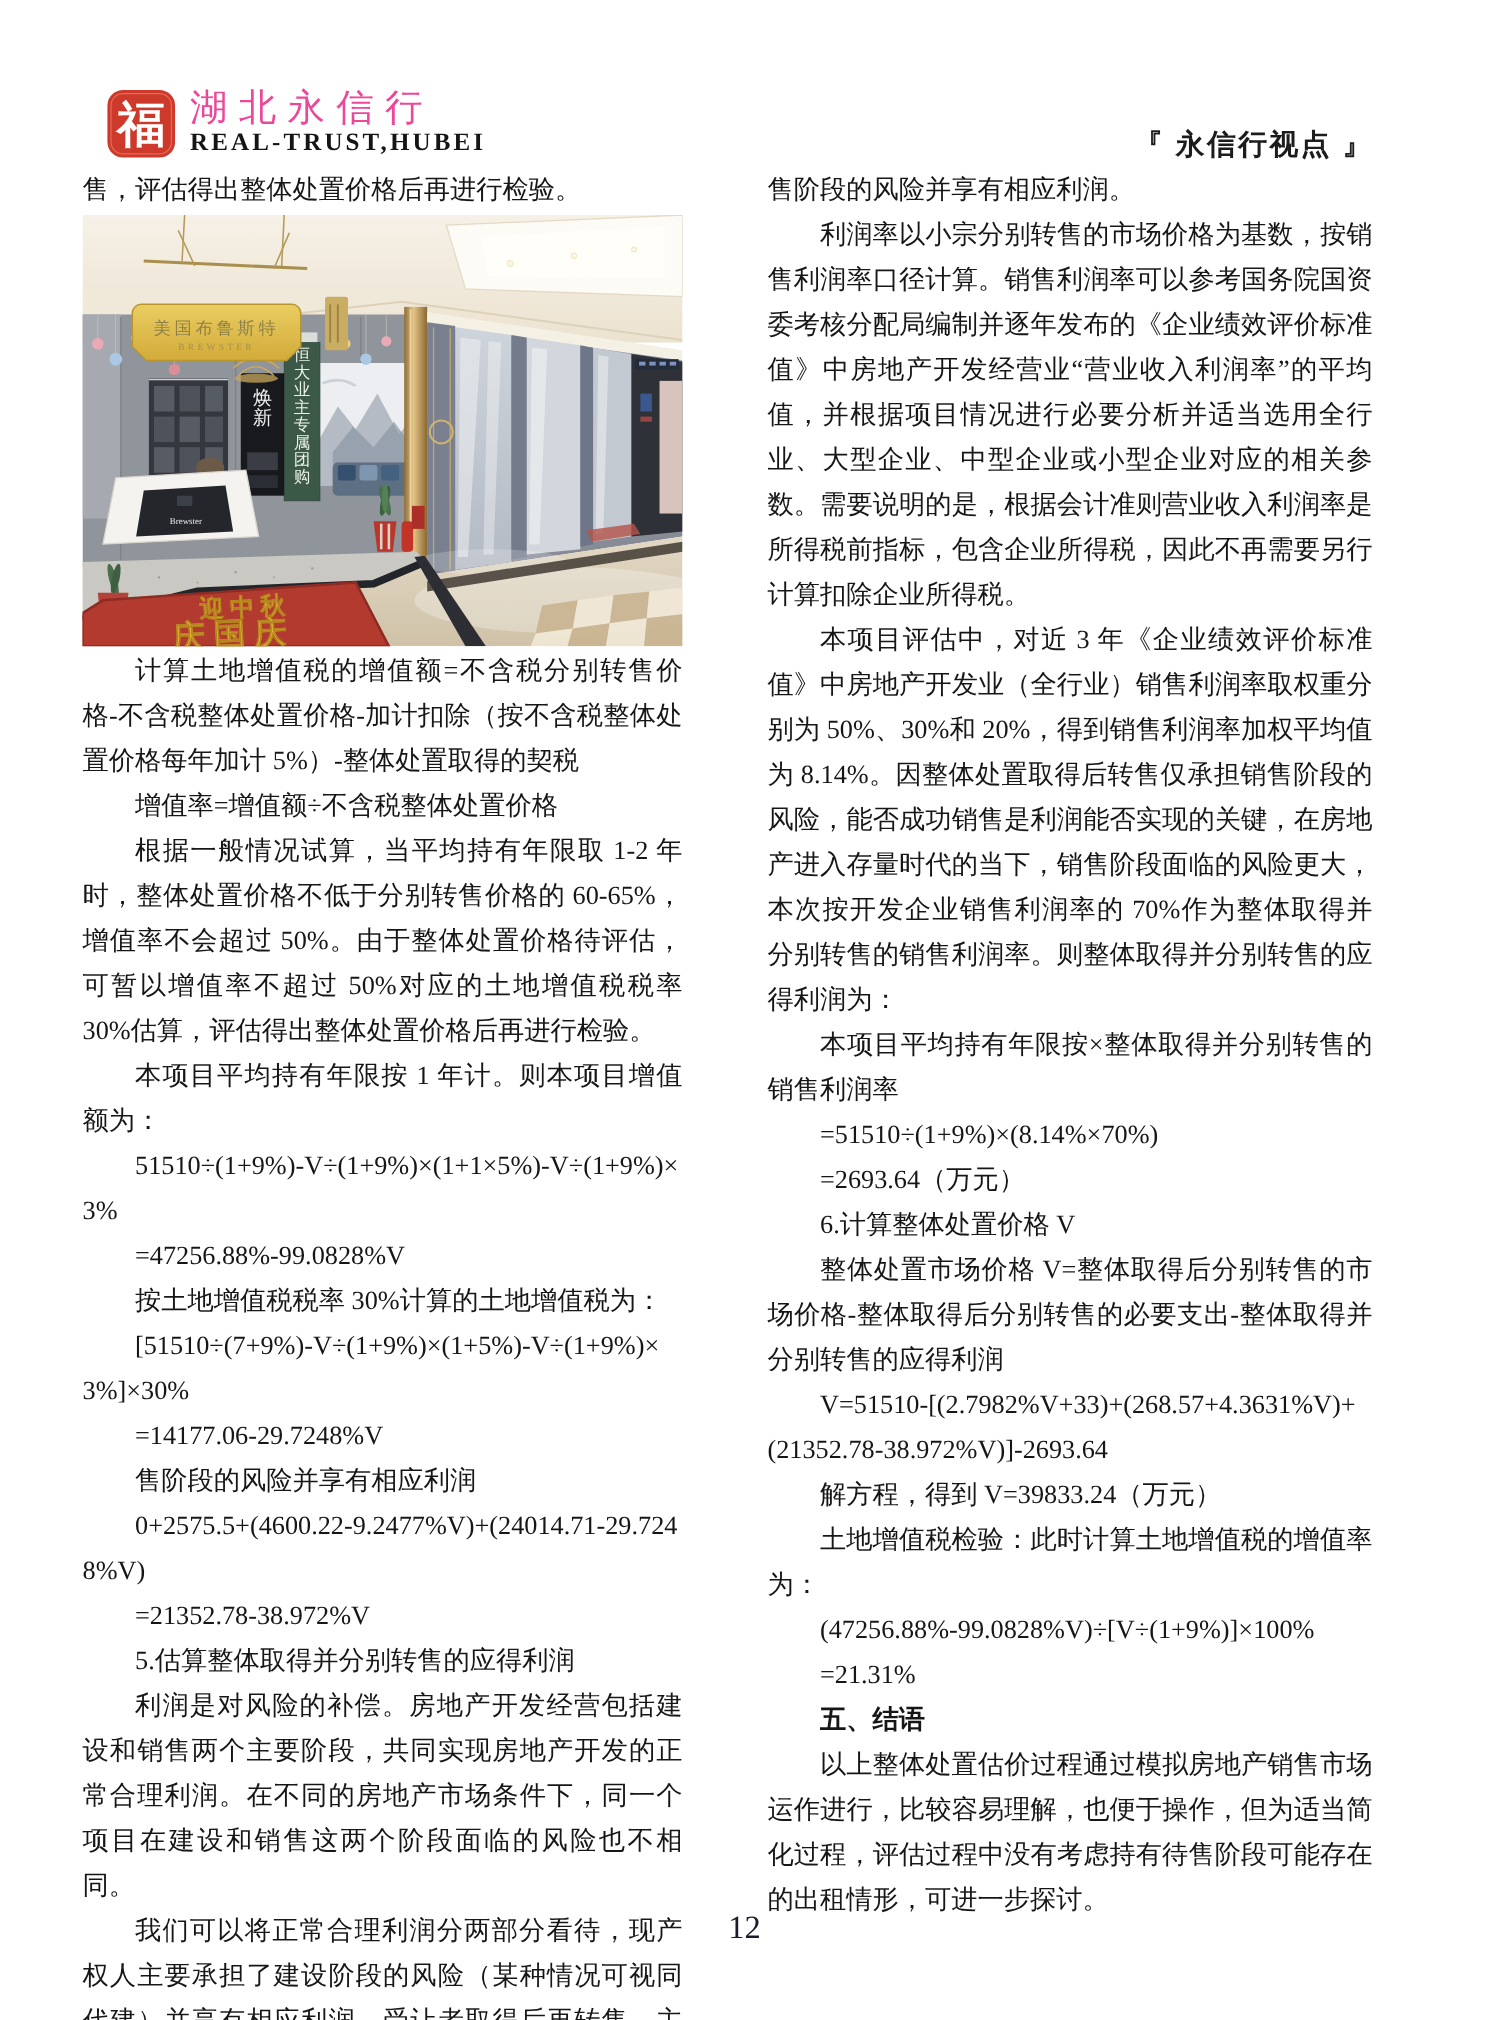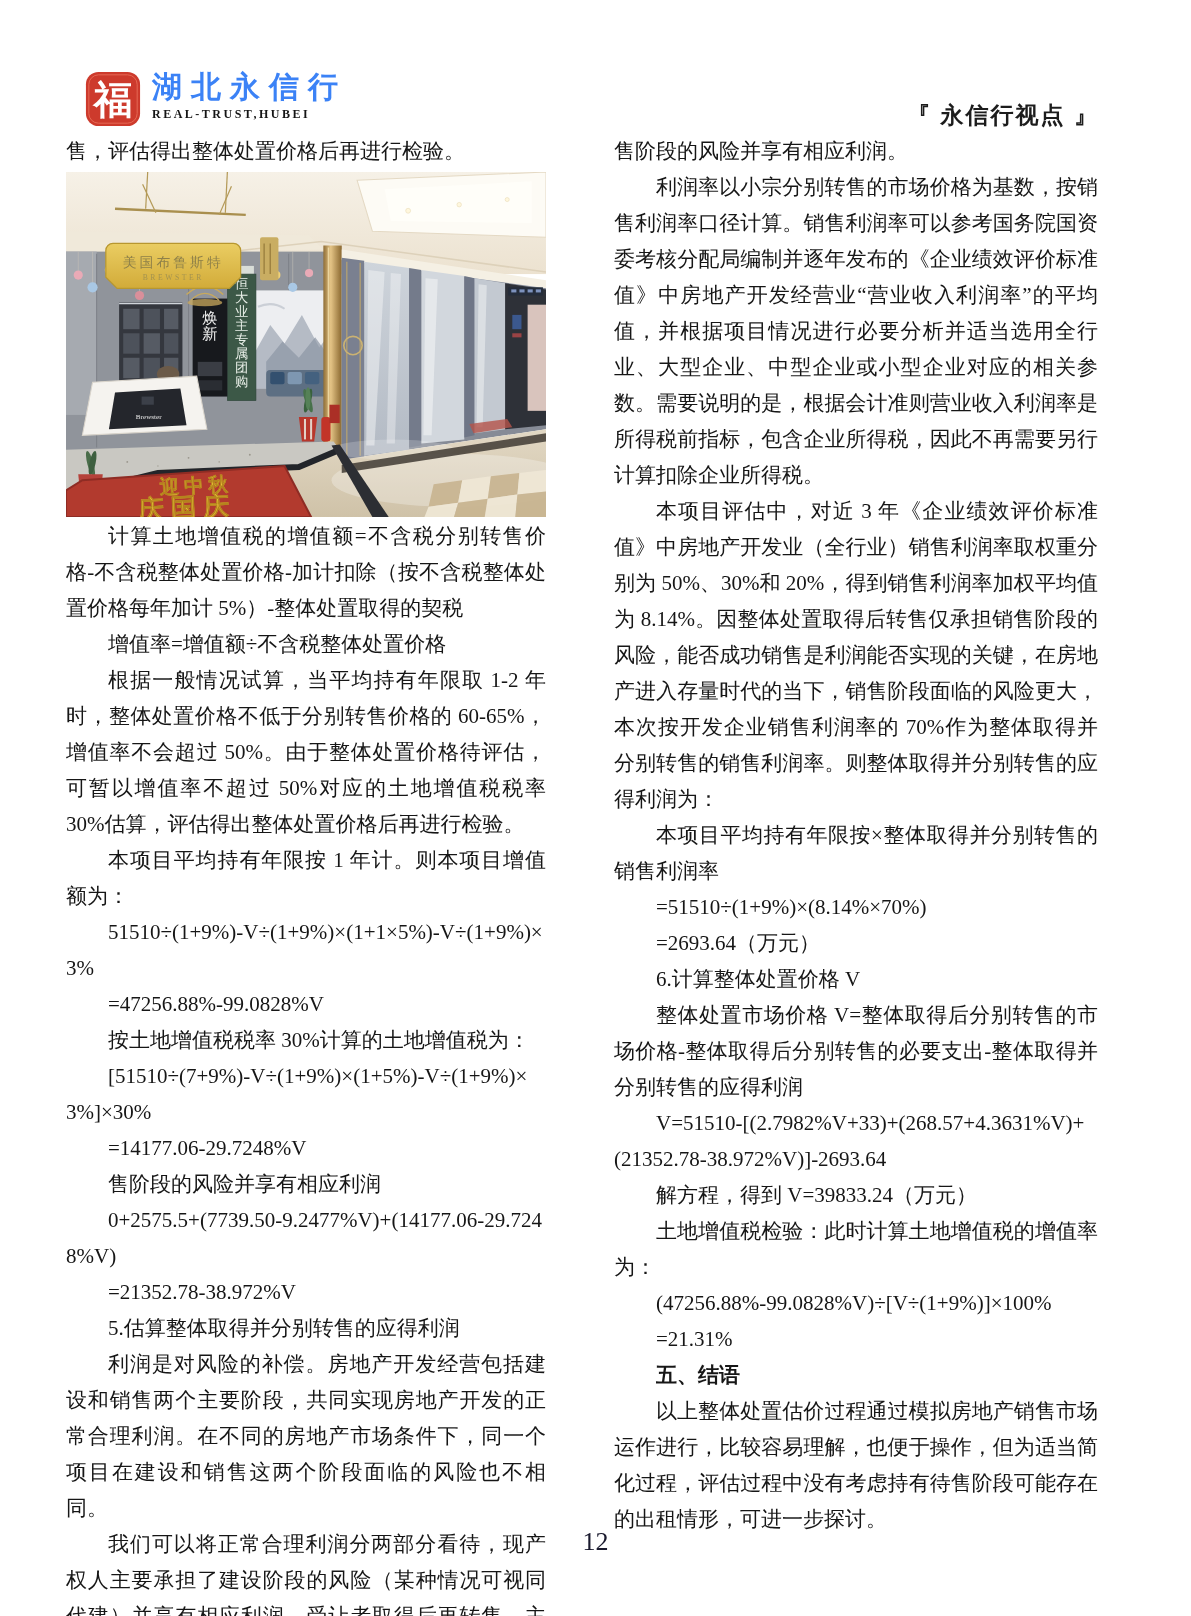--- a/index.html
+++ b/index.html
@@ -7,26 +7,26 @@
     width:1191px; height:1616px; position:relative; overflow:hidden;
     background:#ffffff; color:#141414;
     font-family:"Liberation Serif","DejaVu Serif",serif;
   }
   
   .logo { position:absolute; left:84px; top:70px; display:flex; align-items:flex-start; }
   .seal { width:58px; height:58px; flex:0 0 auto; }
   .brand { margin-left:10px; }
   .brand-cn {
     font-family:"Liberation Sans","DejaVu Sans",sans-serif;
-    font-weight:700; font-size:30px; letter-spacing:9px; line-height:34px; color:#3b82f6;
+    font-weight:400; font-size:30px; letter-spacing:9px; line-height:34px; color:#ec4899;
     white-space:nowrap;
   }
   .brand-en {
     font-family:"Liberation Serif","DejaVu Serif",serif;
-    font-weight:700; font-size:12px; letter-spacing:2.5px; line-height:20px; color:#151515;
+    font-weight:700; font-size:20px; letter-spacing:2.5px; line-height:20px; color:#151515;
     white-space:nowrap;
   }
   .masthead {
     position:absolute; top:100px; right:92px;
     font-family:"Liberation Sans","DejaVu Sans",sans-serif;
     font-size:23px; font-weight:600; letter-spacing:2px; color:#1c1c1c; white-space:nowrap;
   }
   
   .col {
     position:absolute; top:133px;
@@ -285,21 +285,21 @@
       <p class="para indent">计算土地增值税的增值额=不含税分别转售价格-不含税整体处置价格-加计扣除（按不含税整体处置价格每年加计 5%）-整体处置取得的契税</p>
       <p class="para indent">增值率=增值额÷不含税整体处置价格</p>
       <p class="para indent">根据一般情况试算，当平均持有年限取 1-2 年时，整体处置价格不低于分别转售价格的 60-65%，增值率不会超过 50%。由于整体处置价格待评估，可暂以增值率不超过 50%对应的土地增值税税率 30%估算，评估得出整体处置价格后再进行检验。</p>
       <p class="para indent">本项目平均持有年限按 1 年计。则本项目增值额为：</p>
       <p class="para formula">51510÷(1+9%)-V÷(1+9%)×(1+1×5%)-V÷(1+9%)×3%</p>
       <p class="para formula">=47256.88%-99.0828%V</p>
       <p class="para indent">按土地增值税税率 30%计算的土地增值税为：</p>
       <p class="para formula">[51510÷(7+9%)-V÷(1+9%)×(1+5%)-V÷(1+9%)×3%]×30%</p>
       <p class="para formula">=14177.06-29.7248%V</p>
       <p class="para indent">售阶段的风险并享有相应利润</p>
-      <p class="para formula">0+2575.5+(7739.50-9.2477%V)+(14177.06-29.7248%V)</p>
+      <p class="para formula">0+2575.5+(4600.22-9.2477%V)+(24014.71-29.7248%V)</p>
       <p class="para formula">=21352.78-38.972%V</p>
       <p class="para indent">5.估算整体取得并分别转售的应得利润</p>
       <p class="para indent">利润是对风险的补偿。房地产开发经营包括建设和销售两个主要阶段，共同实现房地产开发的正常合理利润。在不同的房地产市场条件下，同一个项目在建设和销售这两个阶段面临的风险也不相同。</p>
       <p class="para indent">我们可以将正常合理利润分两部分看待，现产权人主要承担了建设阶段的风险（某种情况可视同代建）并享有相应利润，受让者取得后再转售，主要承担销</p>
     </div>
 </div>
 
 <div class="col col-right">
   <div>
       <p class="para noindent">售阶段的风险并享有相应利润。</p>

